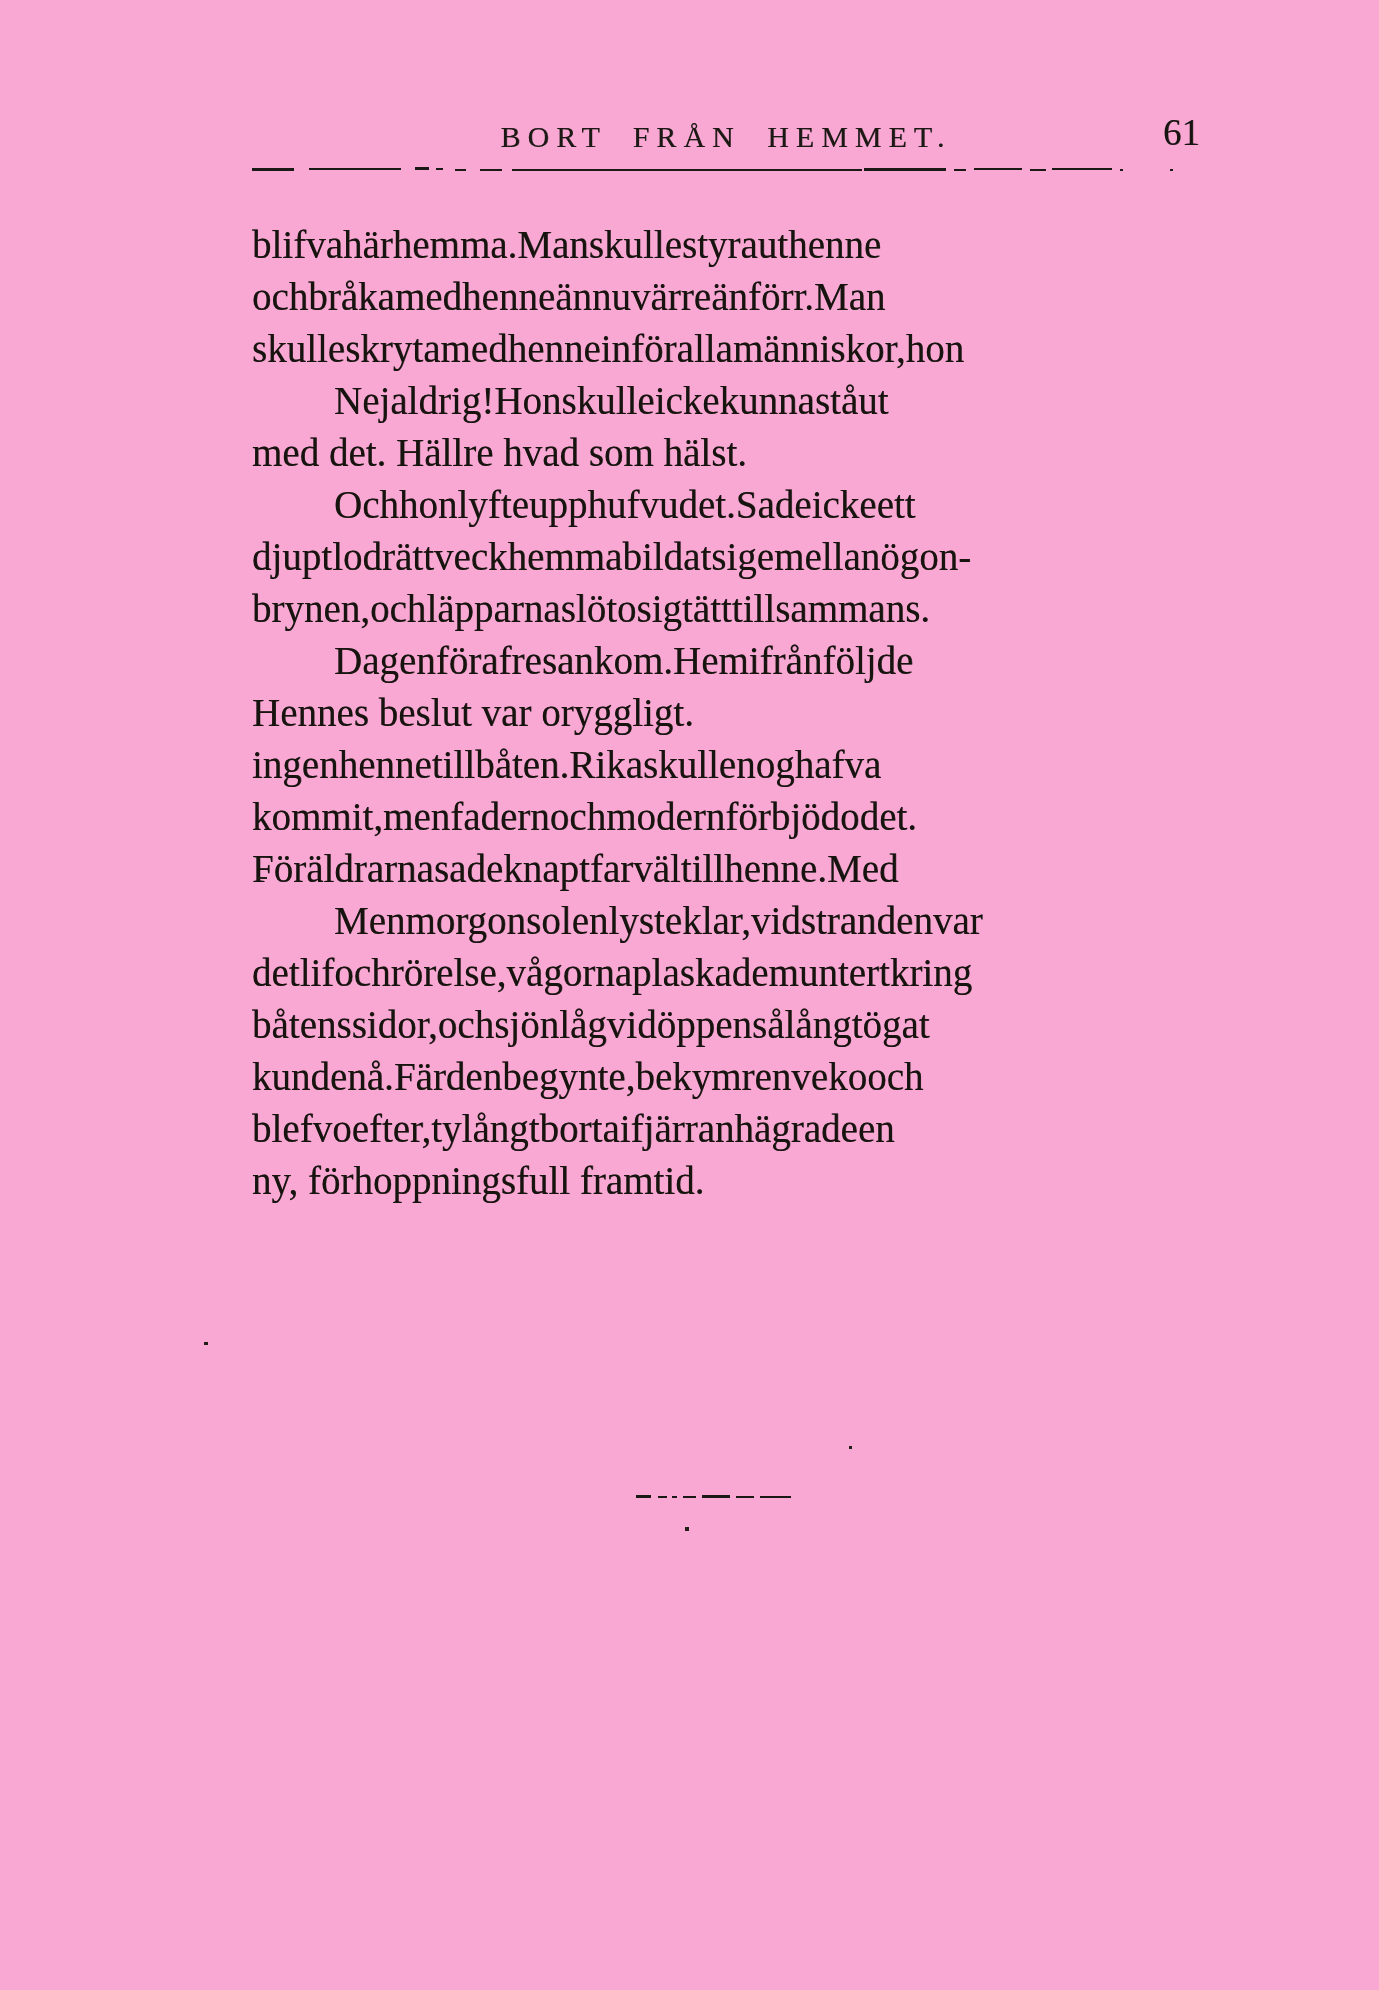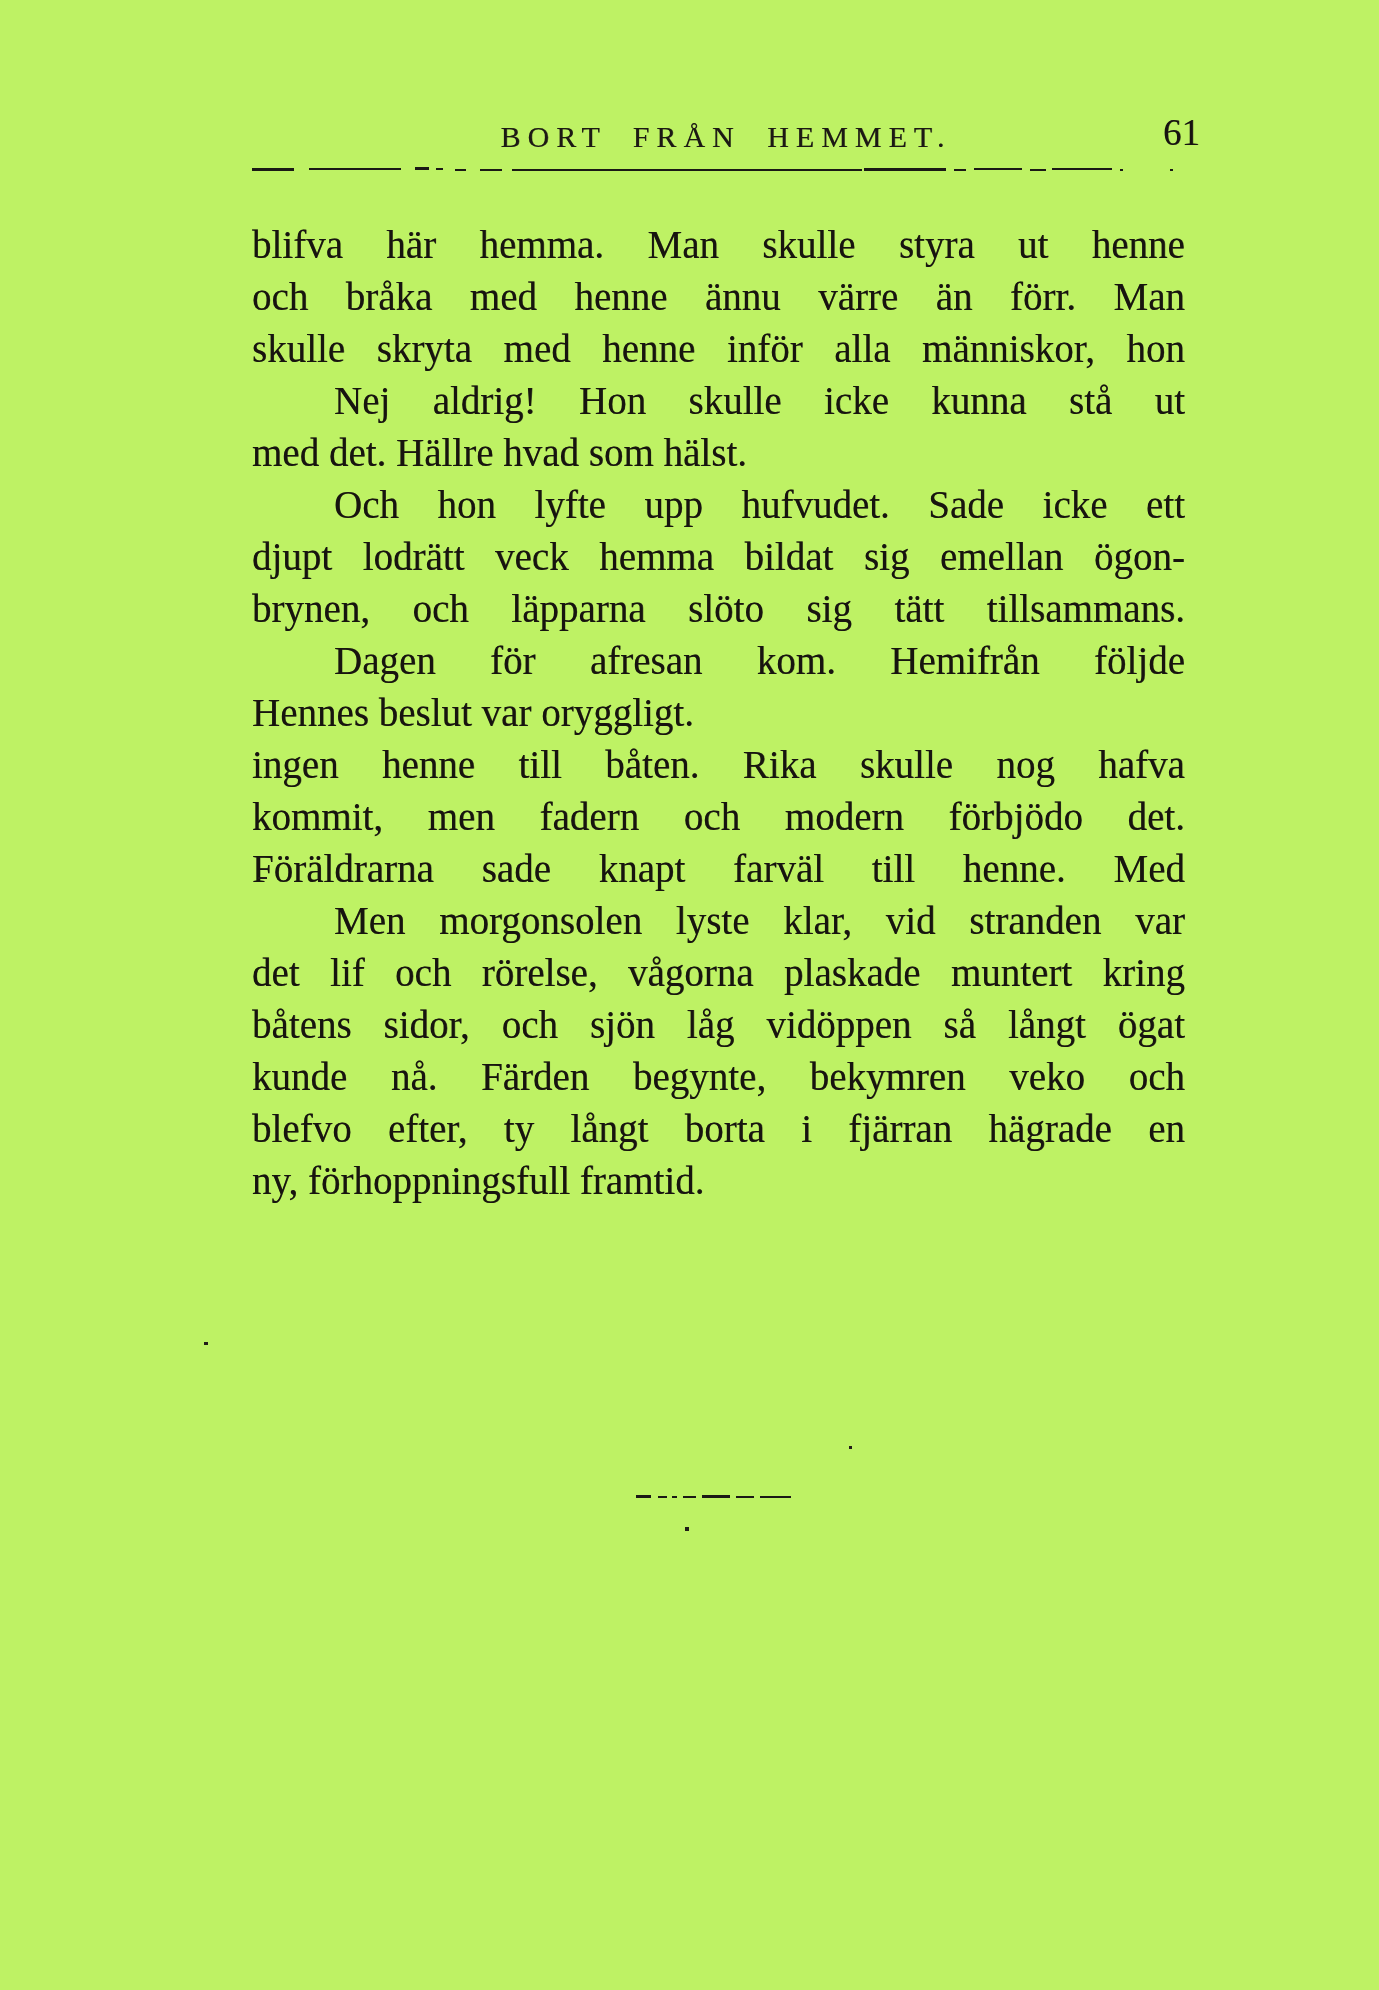--- a/index.html
+++ b/index.html
@@ -1,21 +1,21 @@
 <!DOCTYPE html>
 <html lang="sv"><head>
 <meta charset="utf-8">
 <title>Scanned book page</title>
 <style>
   html, body { margin: 0; padding: 0; background: #ffffff; }
   .page {
     position: relative;
     width: 1379px;
     height: 1990px;
-    background: #bef264;
+    background: #f9a8d4;
     font-family: "Liberation Serif", "DejaVu Serif", serif;
     color: #17140f;
     overflow: hidden;
   }
 
   
   .running-head {
     position: absolute;
     top: 112px;
     left: 252px;
@@ -70,21 +70,21 @@
   }
   .line {
     position: relative;
     height: 52px;
     line-height: 52px;
     font-size: 39px;
     overflow: hidden;
     text-shadow: 0.35px 0 0 rgba(23,20,15,.6);
     white-space: nowrap;
   }
-  .line.jf { display: flex; justify-content: space-between; }
+  .line.jf { display: flex; }
   .line.jf span { white-space: pre; }
   .line.indent { padding-left: 82px; }
 
   
   .chapter-divider { position: absolute; top: 1495px; left: 636px; width: 155px; height: 5px; }
   .chapter-divider i { position: absolute; background: #1b1915; display: block; }
   .dv1 { left: 0;    top: 0;   width: 15px; height: 3px; }
   .dv2 { left: 22px; top: 1px; width: 9px;  height: 2px; }
   .dv3 { left: 36px; top: 1px; width: 5px;  height: 2px; }
   .dv4 { left: 47px; top: 1px; width: 13px; height: 2px; }

